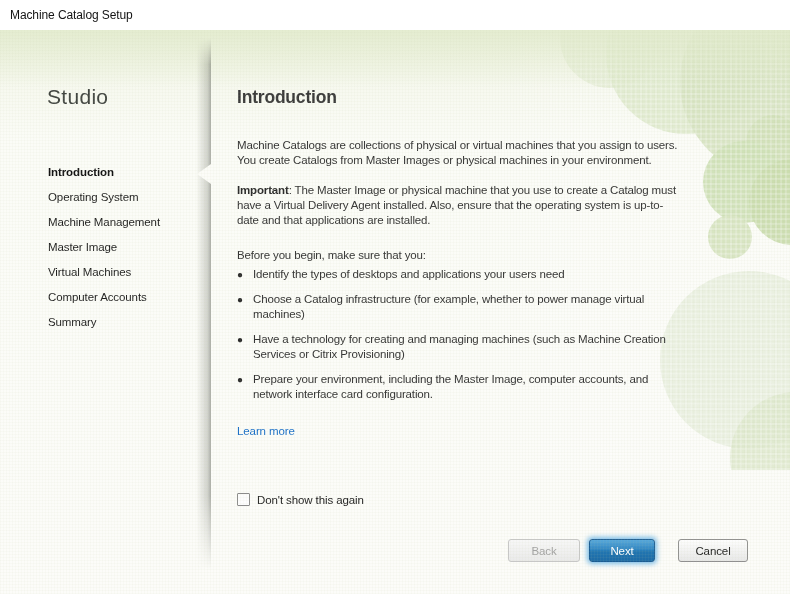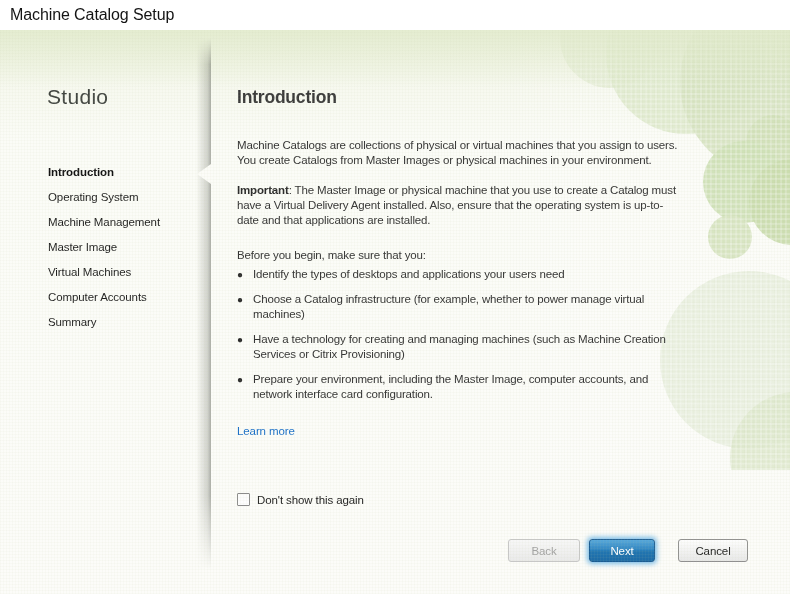--- a/index.html
+++ b/index.html
@@ -6,21 +6,21 @@
   *{box-sizing:border-box;}
   .stage{
     position:relative;width:790px;height:594px;overflow:hidden;
     font-family:"Liberation Sans","DejaVu Sans",sans-serif;background:#ffffff;
   }
   
   .titlebar{
     position:absolute;top:0;left:0;right:0;height:30px;background:#ffffff;
     display:flex;align-items:center;padding-left:10px;
   }
-  .titlebar span{font-size:16px;color:#141414;letter-spacing:-0.1px;}
+  .titlebar span{font-size:12px;color:#141414;letter-spacing:-0.1px;}
   
   .dialog{
     position:absolute;top:30px;left:0;right:0;bottom:0;overflow:hidden;
     background:linear-gradient(to bottom,#f2f5e7 0px,#fbfcf7 110px,#fcfcf9 100%);
   }
   .dialog::after{ 
     content:"";position:absolute;inset:0;pointer-events:none;
     background-image:
       repeating-linear-gradient(0deg, rgba(190,198,160,0.06) 0 1px, transparent 1px 3px),
       repeating-linear-gradient(90deg, rgba(190,198,160,0.06) 0 1px, transparent 1px 3px);

